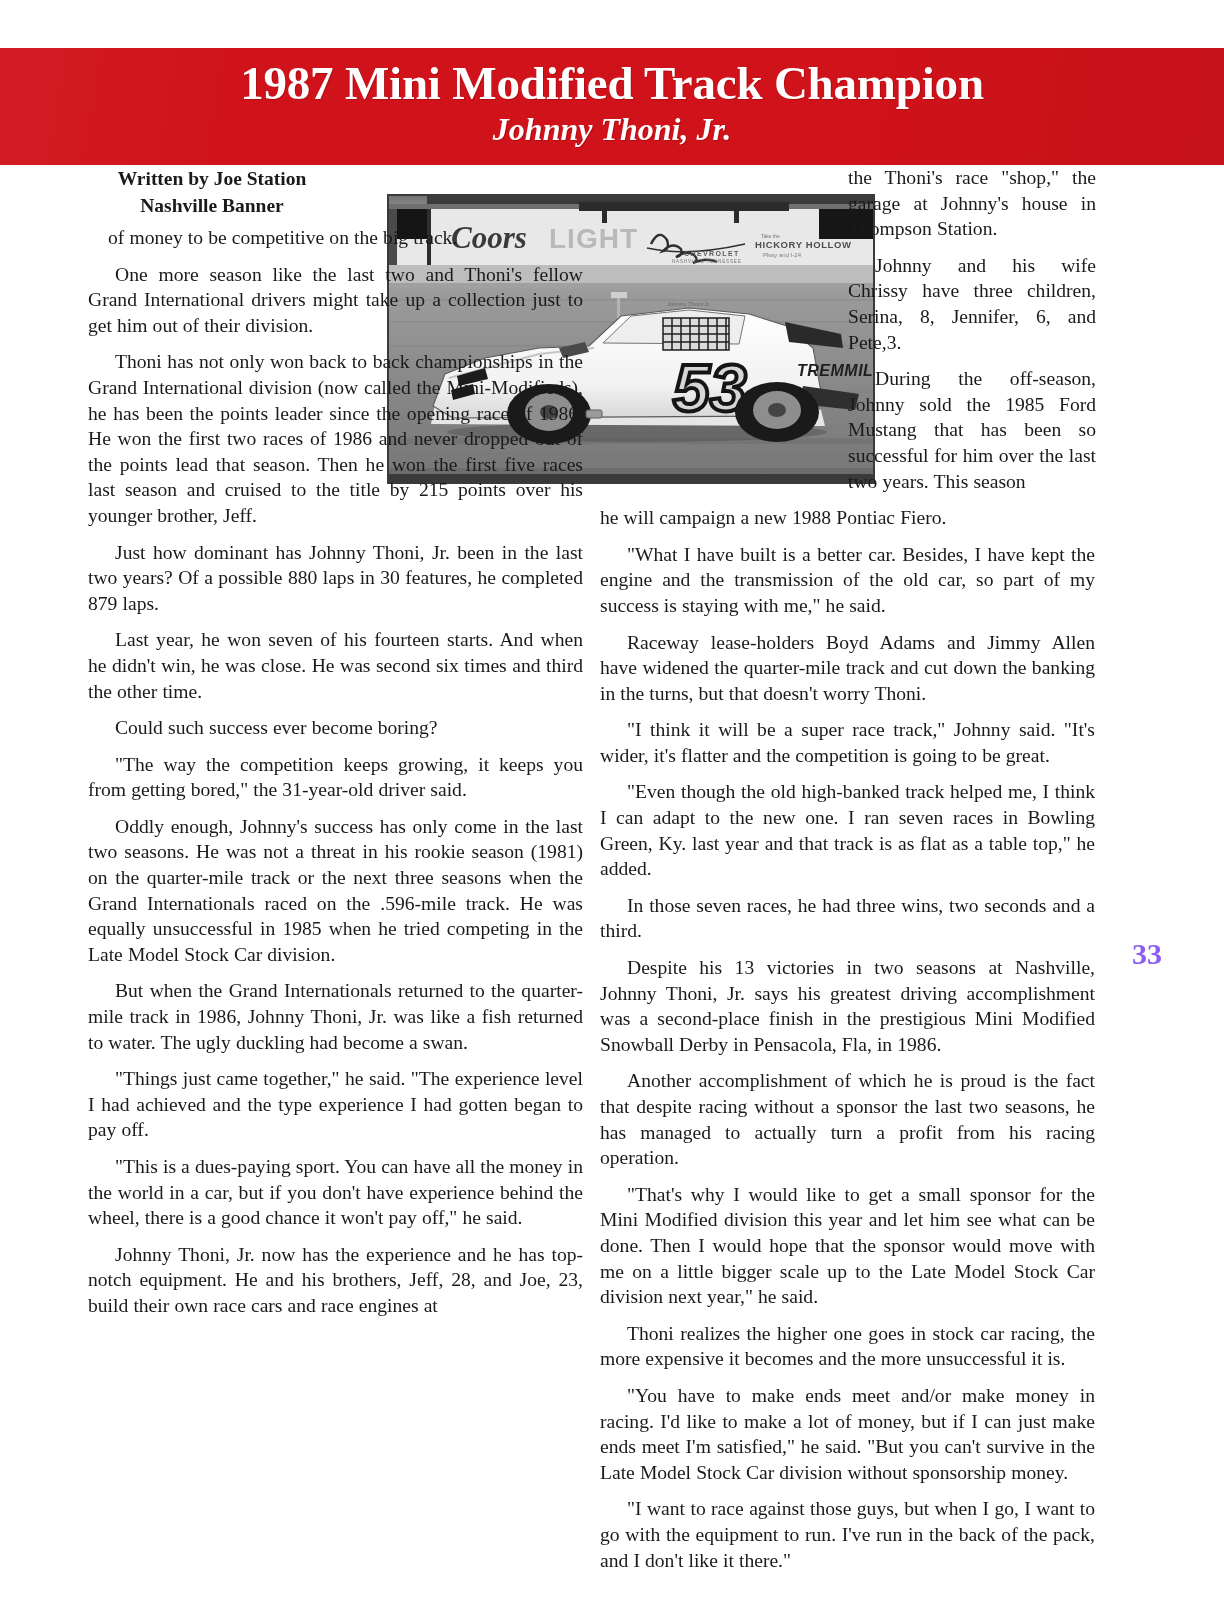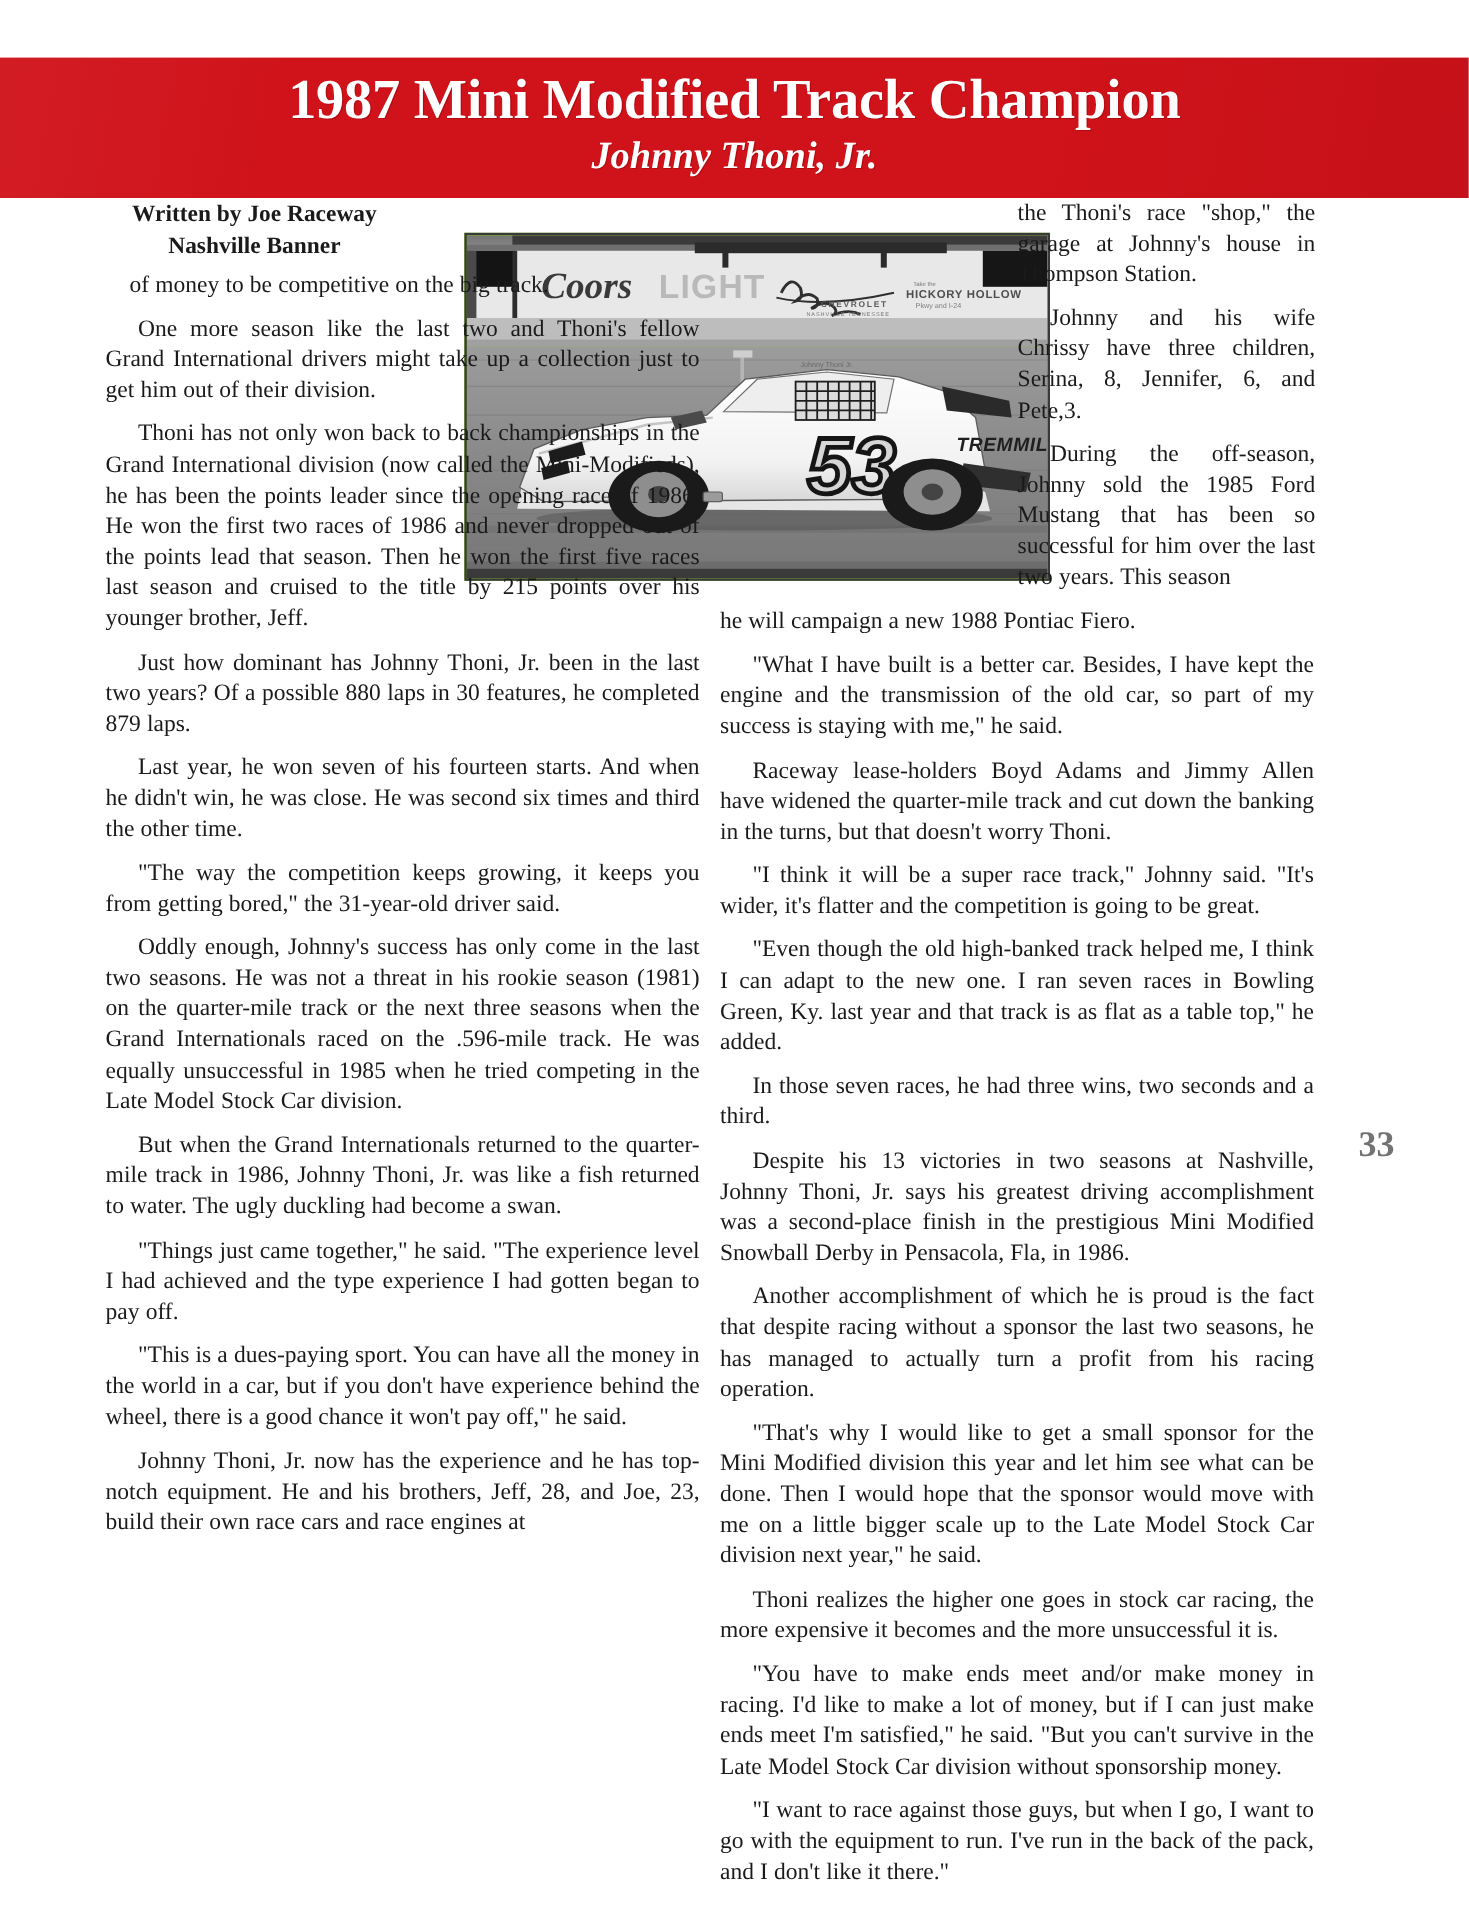--- a/index.html
+++ b/index.html
@@ -131,21 +131,21 @@
 
   
   #page-number {
     position: absolute;
     left: 1132px;
     top: 772px;
     font-family: "Liberation Serif", "DejaVu Serif", serif;
     font-weight: bold;
     font-size: 30px;
     line-height: 34px;
-    color: #737373;
+    color: #8b5cf6;
   }
 </style>
 </head>
 <body>
 
 <div id="header-banner">
   <div id="banner-title">1987 Mini Modified Track Champion</div>
   <div id="banner-subtitle">Johnny Thoni, Jr.</div>
 </div>
 
@@ -276,31 +276,32 @@
 
       <rect x="197" y="214" width="16" height="8" rx="2" fill="#9b9b9b" stroke="#5e5e5e"></rect>
 
       <rect x="0" y="278" width="484" height="8" fill="#3a3a3a"></rect>
     </svg>
   </figure>
 
   <div id="left-column" class="column">
 
     <div class="byline">
-      <div>Written by Joe Raceway</div>
+      <div>Written by Joe Station</div>
       <div>Nashville Banner</div>
     </div>
 
 
     <p id="left-after-photo" class="body-text no-indent">of money to be competitive on the big track.</p>
 
     <p class="body-text">One more season like the last two and Thoni's fellow Grand International drivers might take up a collection just to get him out of their division.</p>
     <p class="body-text">Thoni has not only won back to back championships in the Grand International division (now called the Mini-Modifieds), he has been the points leader since the opening race of 1986. He won the first two races of 1986 and never dropped  out of the points lead that season. Then he won the first five races last season and cruised to the title by 215 points over his younger brother, Jeff.</p>
     <p class="body-text">Just how dominant has Johnny Thoni, Jr. been in the last two years? Of a possible 880 laps in  30 features, he completed 879 laps.</p>
     <p class="body-text">Last year, he won seven of his fourteen starts. And when he didn't win, he was close. He was second six times and third the other time.</p>
+    <p class="body-text">Could such success ever become boring?</p>
     <p class="body-text">"The way the competition keeps growing, it keeps you from getting bored," the 31-year-old driver said.</p>
     <p class="body-text">Oddly enough, Johnny's success has only come in the last two seasons. He was not a threat in his rookie season (1981) on the quarter-mile track or the next three seasons when the Grand Internationals raced on the .596-mile track. He was equally unsuccessful in 1985 when he tried competing in the Late Model Stock Car division.</p>
     <p class="body-text">But when the Grand Internationals returned to the quarter-mile track in 1986, Johnny Thoni, Jr. was like a fish returned to water. The ugly duckling had become a swan.</p>
     <p class="body-text">"Things just came together," he said. "The experience level I had achieved and the type experience I had gotten began to pay off.</p>
     <p class="body-text">"This is a dues-paying sport. You can have all the money in the world in a car, but if you don't have experience behind the wheel, there is a good chance it won't pay off," he said.</p>
     <p class="body-text">Johnny Thoni, Jr. now has the experience and he has top-notch equipment. He and his brothers, Jeff, 28, and Joe, 23, build their own race cars and race engines at</p>
   </div>
 
   <div id="right-column" class="column">
     <div style="width:248px; margin-left:248px;">

